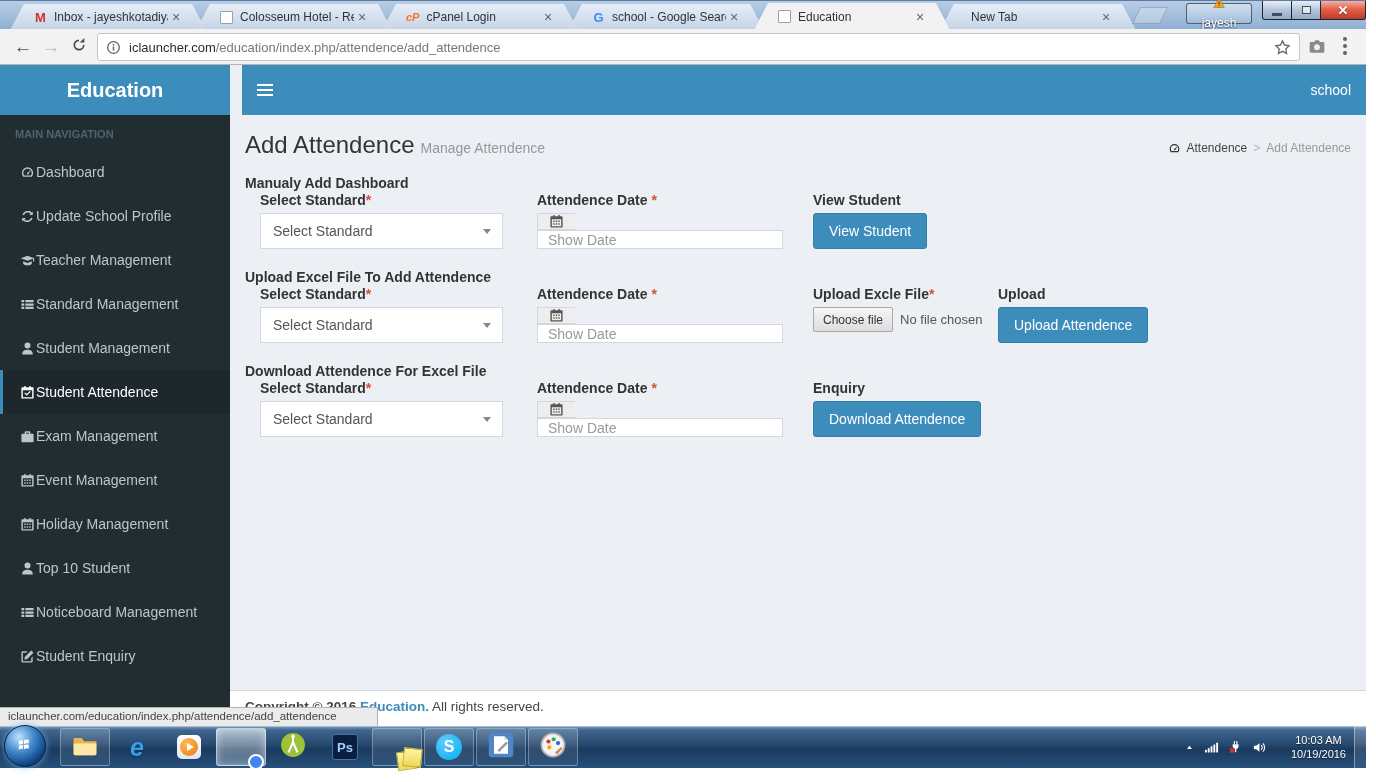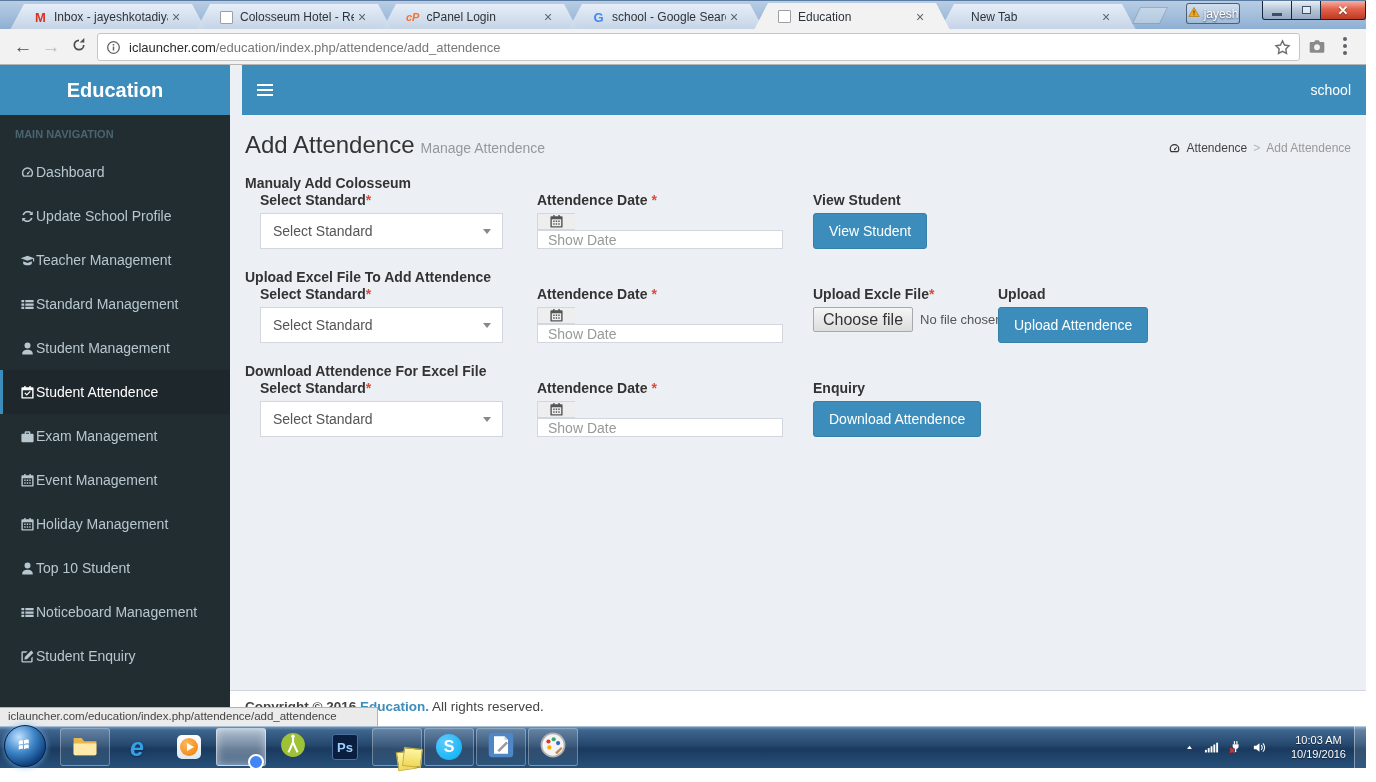--- a/index.html
+++ b/index.html
@@ -16,24 +16,24 @@
   .tab.active { top:2px; height:27px; background:#f2f2f2; z-index:3; }
   .tab .title { flex:1; font-size:12px; color:#2f3338; white-space:nowrap; overflow:hidden; margin-left:7px; }
   .tab .close { width:16px; text-align:center; color:#5f6368; font-size:14px; line-height:16px; cursor:pointer; }
   .fav { display:inline-block; min-width:13px; text-align:center; }
   .fav-gmail { color:#d93025; font-weight:bold; font-size:13px; }
   .fav-cpanel { color:#ff6c2c; font-weight:bold; font-style:italic; font-size:11px; }
   .fav-google { font-weight:bold; font-size:13px; color:#4285f4; }
   .fav-page { width:11px; height:13px; border:1px solid #9aa0a6; border-radius:1px; background:#fff; display:inline-block; }
   .newtab-btn { position:absolute; left:1136px; top:6px; width:28px; height:17px;
     transform:skewX(-26deg); background:rgba(255,255,255,.28); border:1px solid rgba(70,95,125,.35); }
-  .profile-chip { position:absolute; left:1186px; top:2px; width:54px; height:21px; border-radius:3px;
+  .profile-chip { position:absolute; left:1186px; top:2px; width:66px; height:21px; border-radius:3px;
     border:1px solid rgba(20,35,60,.65); background:linear-gradient(rgba(255,255,255,.4),rgba(255,255,255,.08));
     display:flex; align-items:center; justify-content:center; gap:4px; color:#fff; font-size:12px;
-    text-shadow:0 1px 2px rgba(0,0,30,.7); cursor:pointer; }
+    text-shadow:0 1px 2px rgba(0,0,30,.7); cursor:pointer;flex-direction:column; }
   .win-controls { position:absolute; left:1262px; top:0; display:flex; }
   .win-btn { height:19px; border:1px solid #16263c; border-top:none; display:flex; align-items:center;
     justify-content:center; cursor:pointer; }
   .win-min { width:30px; border-radius:0 0 0 3px; background:linear-gradient(#e9eff6,#b9c8da 45%,#93a9c2); }
   .win-restore { width:29px; border-left:none; background:linear-gradient(#e9eff6,#b9c8da 45%,#93a9c2); }
   .win-close { width:45px; border-left:none; border-radius:0 0 3px 0;
     background:linear-gradient(#f6b1a4,#e2604a 45%,#c03a22); color:#fff; font-weight:bold; font-size:13px;
     text-shadow:0 1px 1px rgba(0,0,0,.5); }
   .min-glyph { width:10px; height:3px; background:#3c4f66; margin-top:8px; }
   .restore-glyph { width:9px; height:8px; border:1.5px solid #3c4f66; background:rgba(255,255,255,.6); }
@@ -99,21 +99,21 @@
   .input-group { display:flex; width:246px; height:36px;flex-direction:column; }
   .addon { width:38px; background:#eee; border:1px solid #d2d6de; border-right:none; display:flex;
     align-items:center; justify-content:center; color:#555; }
   .input-group input { flex:1; border:1px solid #d2d6de; font-size:14px; padding:0 10px; color:#555;
     outline:none; width:100%; font-family:"Liberation Sans",sans-serif; }
   .input-group input::placeholder { color:#999; }
   .btn-primary { height:36px; background:#3c8dbc; border:1px solid #367fa9; color:#fff; font-size:14px;
     padding:0 15px; border-radius:3px; cursor:pointer; font-family:"Liberation Sans",sans-serif; }
   .file-row { display:flex; align-items:center; gap:7px; margin-top:5px; }
   .file-btn { height:25px; padding:0 9px; background:linear-gradient(#f5f5f5,#dddddd); border:1px solid #a9a9a9;
-    border-radius:2px; font-size:16px; color:#333; cursor:pointer; font-family:"Liberation Sans",sans-serif; }
+    border-radius:2px; font-size:12px; color:#333; cursor:pointer; font-family:"Liberation Sans",sans-serif; }
   .file-status { font-size:13px; color:#555; }
 
   .app-footer { position:absolute; left:230px; right:0; bottom:0; height:36px; background:#fff;
     border-top:1px solid #d2d6de; padding:8px 15px; font-size:13.5px; color:#444; }
   .app-footer b { font-weight:bold; }
   .app-footer a { color:#3c8dbc; font-weight:bold; text-decoration:none; cursor:pointer; }
 
   .statusbar { position:absolute; left:0; top:707px; width:378px; height:19px; background:#ebebeb;
     border:1px solid #b3b3b3; border-left:none; border-bottom:none; font-size:11.5px; color:#444;
     padding:2px 8px; white-space:nowrap; overflow:hidden; }
@@ -375,21 +375,21 @@
                   <path fill="currentColor" d="M8 2.5A6 6 0 0 0 2 8.5c0 1.5.55 2.9 1.5 4h9a6 6 0 0 0 1.5-4 6 6 0 0 0-6-6zm0 1.5a4.5 4.5 0 0 1 4.5 4.5c0 1-.3 1.9-.9 2.7H4.4a4.5 4.5 0 0 1-.9-2.7A4.5 4.5 0 0 1 8 4zm2.7 1.9-2.1 2.2a1.05 1.05 0 1 0 .8.8l1.9-2.4z"></path>
                 </svg>
               </span>
             <span class="crumb-link">Attendence</span>
             <span class="sep">&gt;</span>
             <span class="current">Add Attendence</span>
           </div>
         </div>
 
         <div class="sec sec-1">
-          <div class="sec-heading">Manualy Add Colosseum</div>
+          <div class="sec-heading">Manualy Add Dashboard</div>
           <div class="fg fg-standard">
             <label><span>Select Standard</span><span class="req">*</span></label>
             <div class="select">
               <span>Select Standard</span>
               <span class="caret"></span>
             </div>
           </div>
           <div class="fg fg-date">
             <label><span>Attendence Date</span><span class="req req-sp">*</span></label>
             <div class="input-group">

